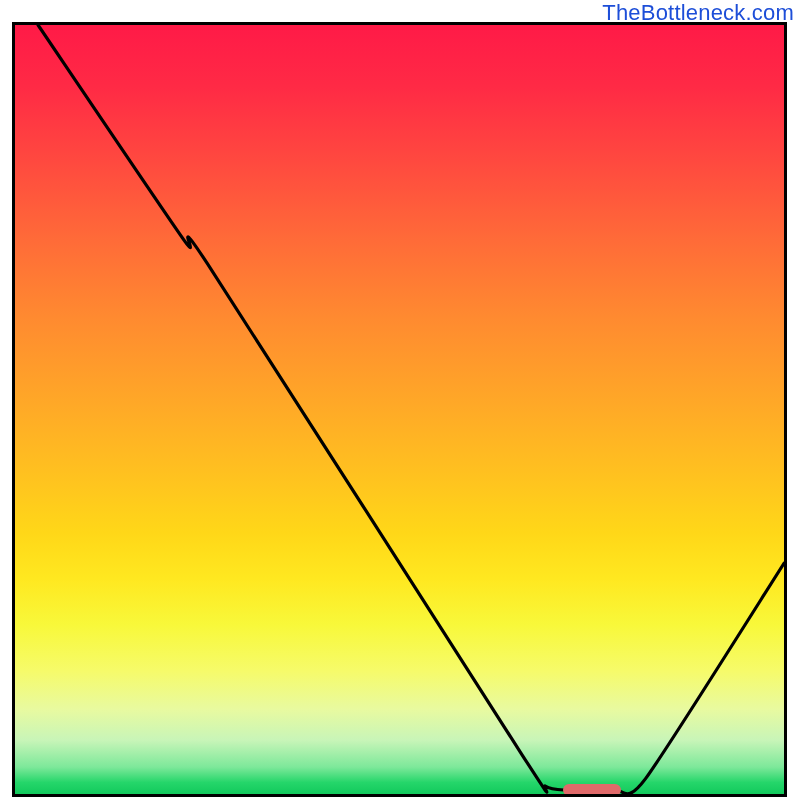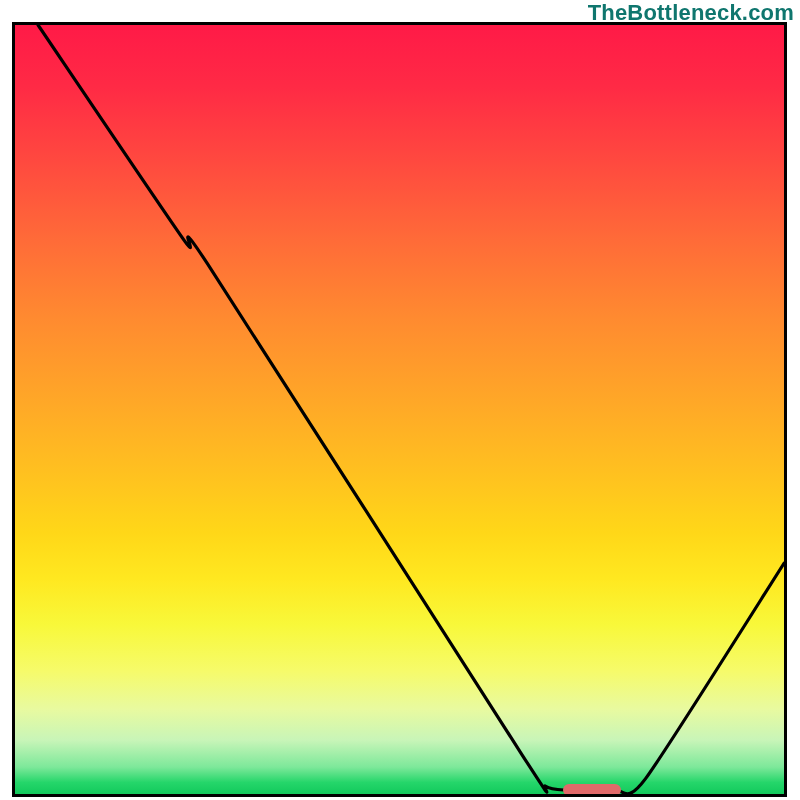--- a/index.html
+++ b/index.html
@@ -55,24 +55,24 @@
     height: 12px;
     border-radius: 6px;
     background: #e06a6a;
     left: 0;
     top: 0;
   }
   .watermark {
     position: absolute;
     top: 0px;
     right: 6px;
-    color: #0f766e;
+    color: #1d4ed8;
     font-size: 22px;
     letter-spacing: 0.2px;
-    font-weight: 700;
+    font-weight: 400;
   }
 </style>
 </head>
 <body>
 
 <div class="watermark">TheBottleneck.com</div>
 
 <div class="frame">
   <div class="gradient"></div>
   <svg class="curve" viewBox="0 0 769 769" preserveAspectRatio="none">

